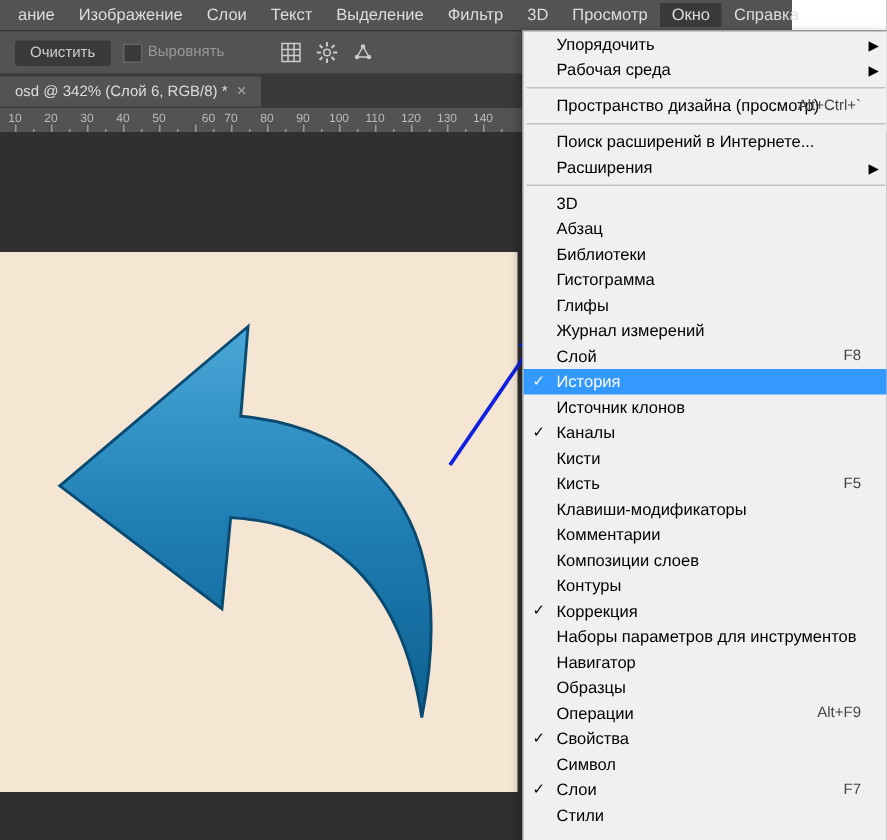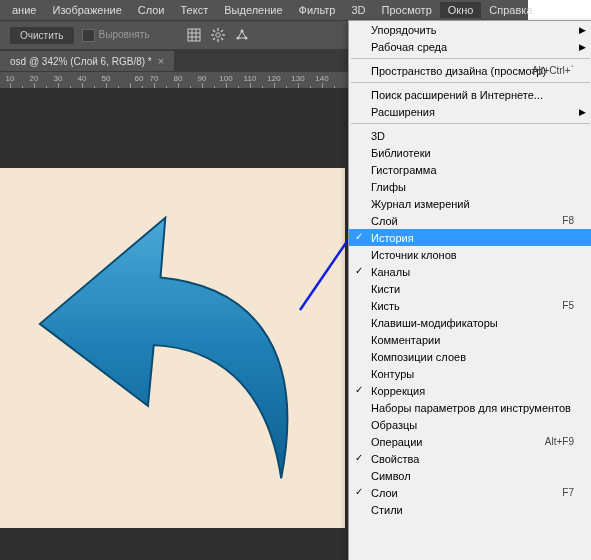--- a/index.html
+++ b/index.html
@@ -202,20 +202,23 @@
       </div>
       <div class="dd-item">
         <span>Расширения</span>
         <span class="sub">▶</span>
       </div>
       <div class="dd-sep"></div>
       <div class="dd-item">
         <span>3D</span>
       </div>
       <div class="dd-item">
+        <span>Абзац</span>
+      </div>
+      <div class="dd-item">
         <span>Библиотеки</span>
       </div>
       <div class="dd-item">
         <span>Гистограмма</span>
       </div>
       <div class="dd-item">
         <span>Глифы</span>
       </div>
       <div class="dd-item">
         <span>Журнал измерений</span>
@@ -255,20 +258,23 @@
         <span>Контуры</span>
       </div>
       <div class="dd-item">
         <span class="check">✓</span>
         <span>Коррекция</span>
       </div>
       <div class="dd-item">
         <span>Наборы параметров для инструментов</span>
       </div>
       <div class="dd-item">
+        <span>Навигатор</span>
+      </div>
+      <div class="dd-item">
         <span>Образцы</span>
       </div>
       <div class="dd-item">
         <span>Операции</span>
         <span class="shortcut">Alt+F9</span>
       </div>
       <div class="dd-item">
         <span class="check">✓</span>
         <span>Свойства</span>
       </div>

